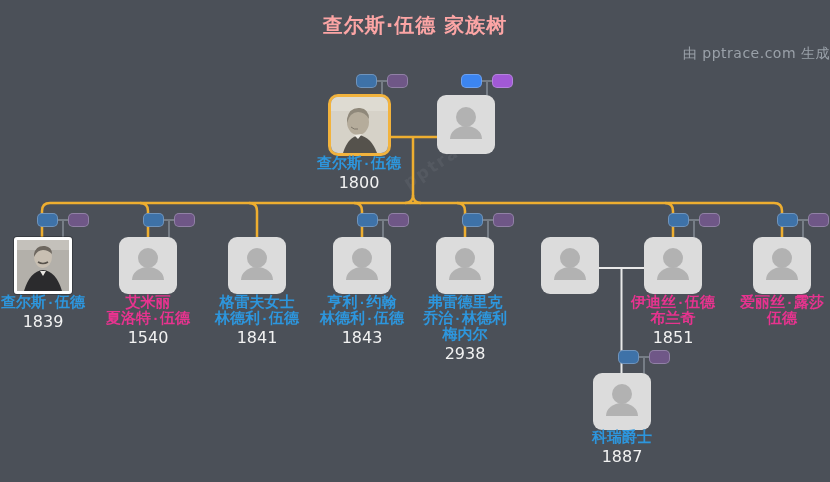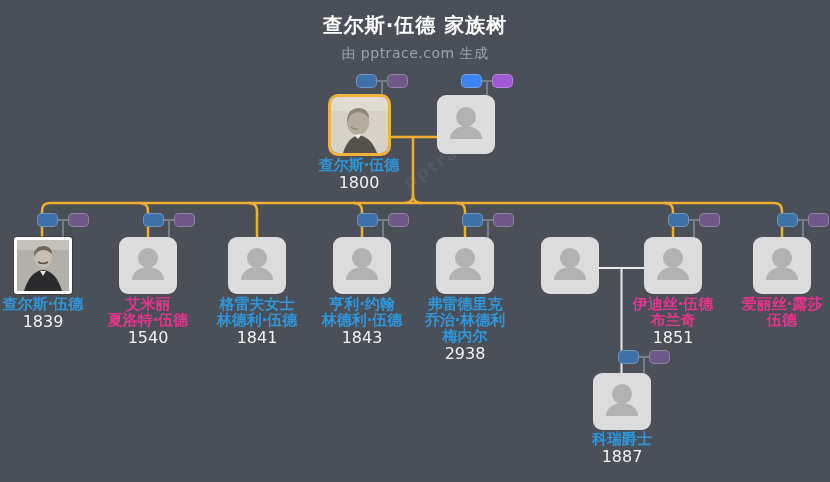--- a/index.html
+++ b/index.html
@@ -3,22 +3,22 @@
 <meta charset="utf-8">
 <style>
   html,body{margin:0;padding:0;background:#3c4047;}
   #stage{
     position:relative;width:830px;height:482px;overflow:hidden;
     background:var(--bg,#4b5058);
     font-family:"DejaVu Sans","Liberation Sans",sans-serif;
   }
   #stage *{box-sizing:border-box;}
   .hdr{position:absolute;left:0;top:0;width:100%;text-align:center;z-index:4;}
-  .title{margin-top:12px;font-size:20px;font-weight:700;color:#ffffff;letter-spacing:1px;}
-  .subtitle{margin-top:6px;font-size:14px;color:var(--subtitle,#9aa1a9);letter-spacing:.5px;}
+  .title{margin-top:12px;font-size:20px;font-weight:700;color:#fca5a5;letter-spacing:1px;}
+  .subtitle{margin-top:6px;font-size:14px;color:var(--subtitle,#9aa1a9);letter-spacing:.5px;text-align:right;}
   .watermark{
     position:absolute;left:398px;top:150px;z-index:1;
     font-size:17px;font-weight:700;color:rgba(255,255,255,0.055);
     transform:rotate(-33deg);letter-spacing:2px;pointer-events:none;
   }
   svg.wires{position:absolute;left:0;top:0;z-index:1;}
   
   .pills{position:absolute;width:52px;height:14px;z-index:2;}
   .pill{position:absolute;top:0;width:21px;height:14px;border-radius:5px;
         border:1px solid rgba(225,230,238,0.30);}
@@ -30,21 +30,21 @@
   .pill-stub{position:absolute;left:25px;top:7px;width:2px;height:26px;background:var(--stub,#767d86);}
   
   .card{position:absolute;width:58px;height:57px;border-radius:9px;
         background:var(--card,#dcdcdc);z-index:3;overflow:hidden;}
   .card svg{display:block;}
   .photo-card{position:absolute;z-index:3;border-radius:10px;overflow:hidden;}
   .photo-card.selected{border:3px solid var(--selected,#f2b33d);}
   .photo-card.framed{border:3px solid #ffffff;border-radius:3px;box-shadow:0 0 0 1px rgba(0,0,0,.25);}
   
   .label{position:absolute;width:124px;text-align:center;z-index:4;line-height:16px;}
-  .label .nm{display:block;font-size:15px;font-weight:700;}
+  .label .nm{display:block;font-size:15px;font-weight:700;font-family:Liberation Mono, monospace;}
   .label.male .nm{color:var(--male-name,#2d96dd);}
   .label.female .nm{color:var(--female-name,#e7338f);}
   .label .yr{display:block;font-size:16px;font-weight:500;color:var(--year,#f2f2f2);
              line-height:18px;margin-top:1px;}
 </style>
 </head>
 <body>
 
 <div id="stage">
 

